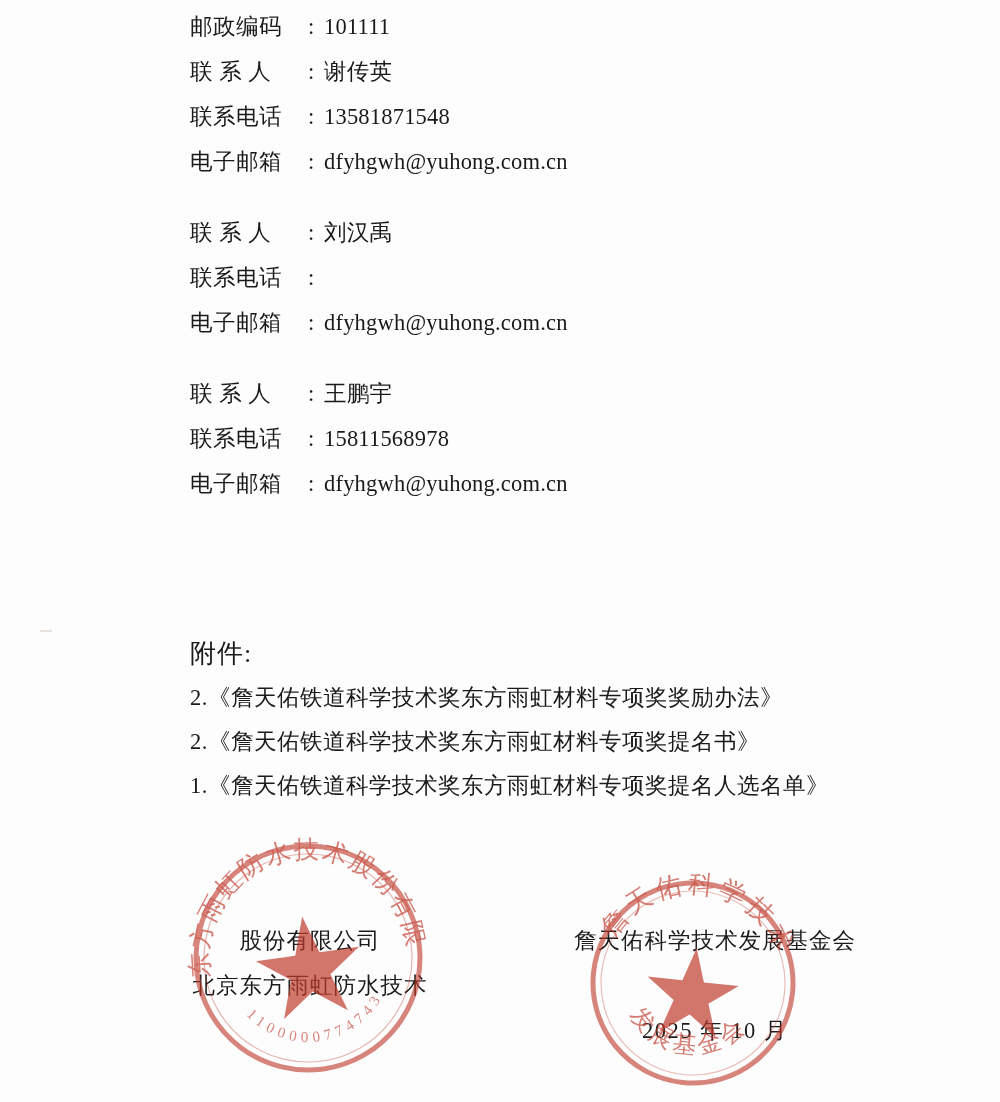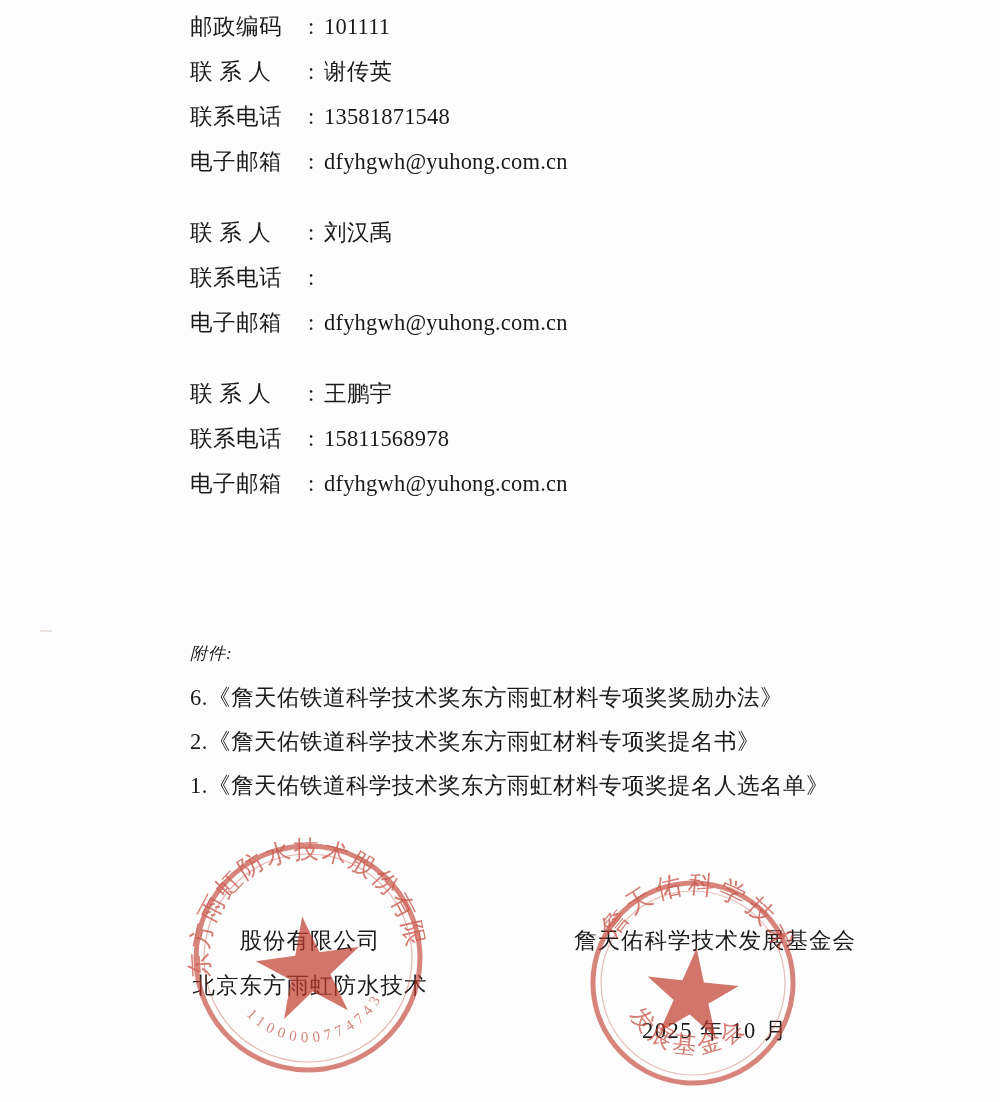--- a/index.html
+++ b/index.html
@@ -56,24 +56,23 @@
   }
 
   
   .attach {
     position: absolute;
     left: 190px;
     top: 632px;
     width: 780px;
   }
   .attach-title {
-    font-size: 17px;
+    font-size: 26px;
     line-height: 44px;
     letter-spacing: 1px;
-    font-style: italic;
   }
   .attach-item {
     font-size: 22.5px;
     line-height: 44px;
     letter-spacing: 0.5px;
     white-space: nowrap;
   }
 
   
   .sig-left {
@@ -186,21 +185,21 @@
         <span class="lbl">电子邮箱</span>
           <span class="colon">:</span>
           <span class="val">dfyhgwh@yuhong.com.cn</span>
       </div>
     </div>
 
   </div>
 
   <div class="attach">
     <div class="attach-title">附件:</div>
-    <div class="attach-item">6.《詹天佑铁道科学技术奖东方雨虹材料专项奖奖励办法》</div>
+    <div class="attach-item">2.《詹天佑铁道科学技术奖东方雨虹材料专项奖奖励办法》</div>
     <div class="attach-item">2.《詹天佑铁道科学技术奖东方雨虹材料专项奖提名书》</div>
     <div class="attach-item">1.《詹天佑铁道科学技术奖东方雨虹材料专项奖提名人选名单》</div>
   </div>
 
   <div class="sig-left">
     <div>股份有限公司</div>
     <div>北京东方雨虹防水技术</div>
   </div>
 
   <div class="sig-right">

